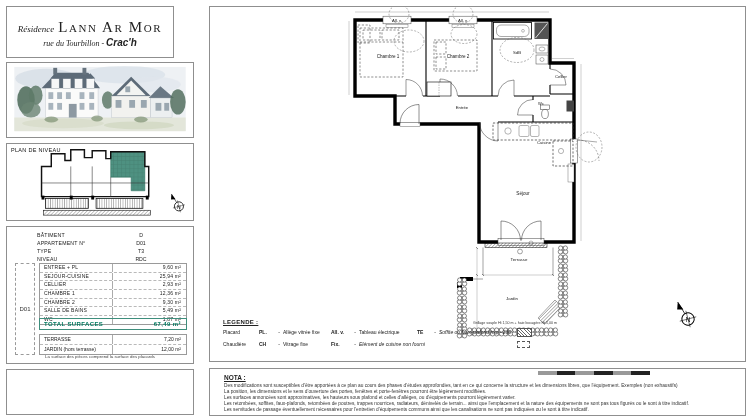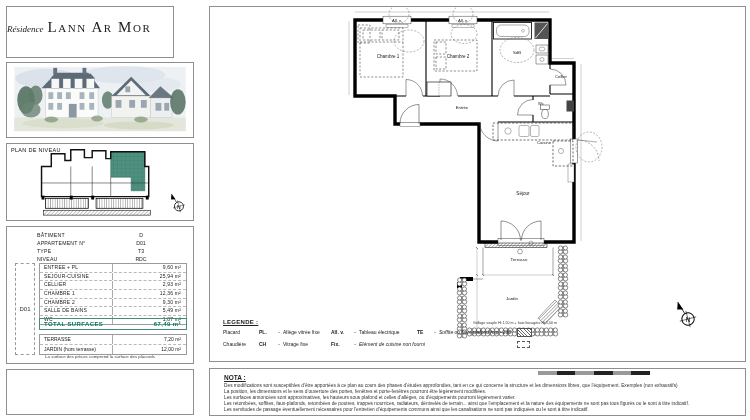--- a/index.html
+++ b/index.html
@@ -1,19 +1,19 @@
 <!DOCTYPE html>
 <html><head>
 <meta charset="utf-8">
 <style>
   html,body{margin:0;padding:0;background:#fff;}
   body{width:750px;height:420px;position:relative;font-family:"Liberation Sans",sans-serif;color:#222;}
   .box{position:absolute;background:#fff;border:1px solid #8f8f8f;box-sizing:border-box;}
   
-  #title-box{left:6px;top:6px;width:168px;height:52px;}
+  #title-box{left:6px;top:6px;width:168px;height:52px;text-align:center;}
   .res-line{margin-top:11px;font-family:"Liberation Serif",serif;}
   .res-label{font-style:italic;font-size:9px;}
   .res-name{font-size:15px;font-variant:small-caps;letter-spacing:1.6px;}
   .addr-line{font-family:"Liberation Serif",serif;font-style:italic;font-size:8px;margin-top:1px;}
   .city{font-family:"Liberation Sans",sans-serif;font-weight:bold;font-size:10px;font-style:italic;}
   #illus-box{left:6px;top:62px;width:188px;height:76px;}
   #niveau-box{left:6px;top:143px;width:188px;height:78px;}
   .niveau-label{position:absolute;left:4px;top:3px;font-size:5.5px;letter-spacing:.3px;color:#111;}
   #table-box{left:6px;top:226px;width:188px;height:138px;font-size:5.2px;}
   .info{position:absolute;left:0;top:4px;width:100%;}
@@ -55,20 +55,24 @@
   svg text{font-family:"Liberation Sans",sans-serif;}
 </style>
 </head>
 <body>
 
 <section class="box" id="title-box">
   <div class="res-line">
     <span class="res-label">Résidence</span>
     <span class="res-name">Lann Ar Mor</span>
   </div>
+  <div class="addr-line">
+    <span>rue du Tourbillon -</span>
+    <span class="city">Crac'h</span>
+  </div>
 </section>
 
 <section class="box" id="illus-box">
   <svg viewBox="6 62 188 76" width="186" height="74">
     <rect x="12" y="66" width="176" height="66" fill="#eef1f4"></rect>
     <ellipse cx="45" cy="78" rx="32" ry="10" fill="#ccd6e0" opacity=".55"></ellipse>
     <ellipse cx="125" cy="74" rx="42" ry="9" fill="#d4dde6" opacity=".6"></ellipse>
     <ellipse cx="155" cy="84" rx="28" ry="8" fill="#dfe6ec" opacity=".7"></ellipse>
     <rect x="12" y="118" width="176" height="14" fill="#e3e6da"></rect>
     <ellipse cx="62" cy="124" rx="42" ry="5" fill="#d7dcc9" opacity=".8"></ellipse>

